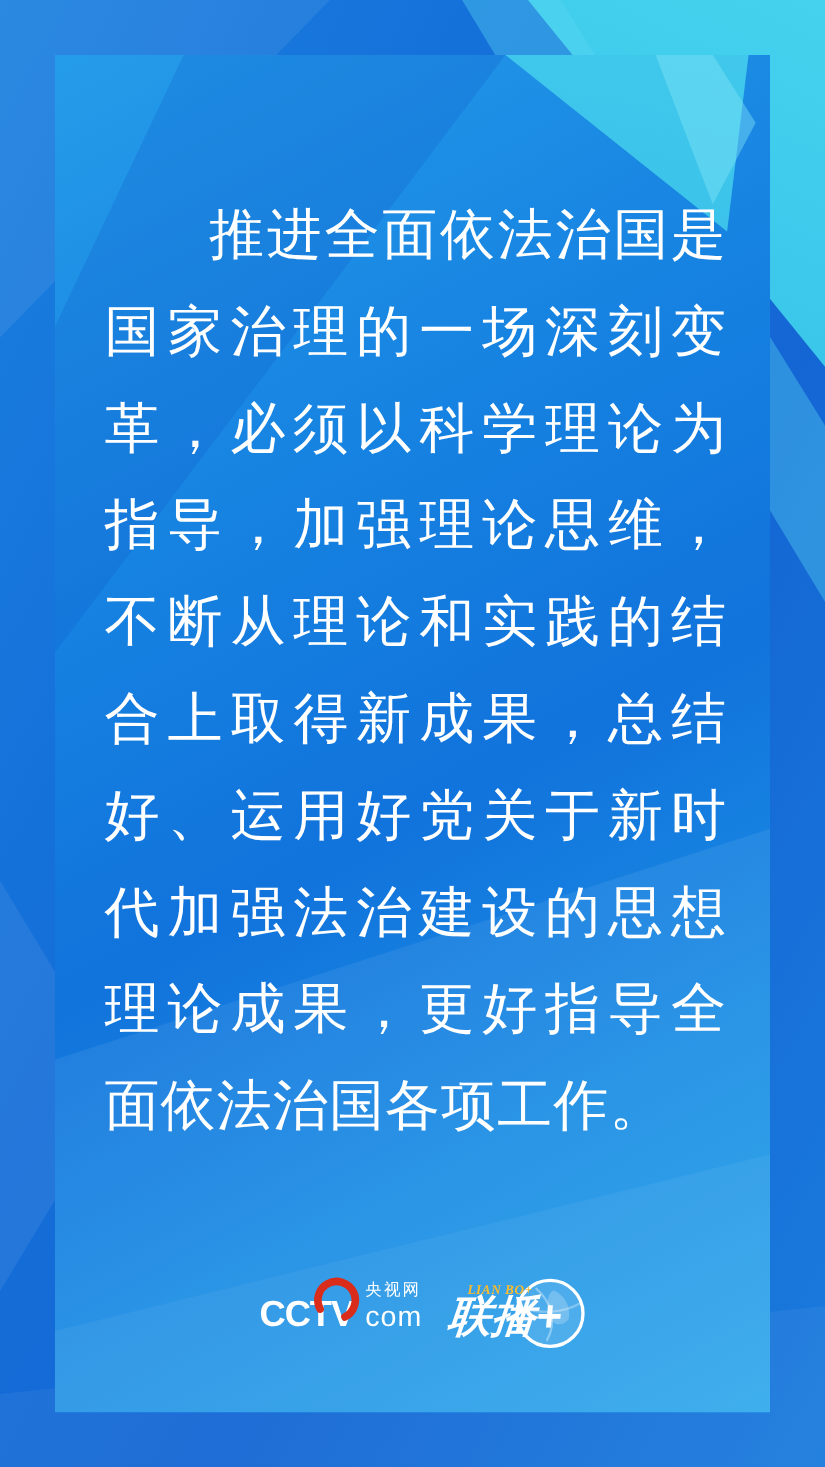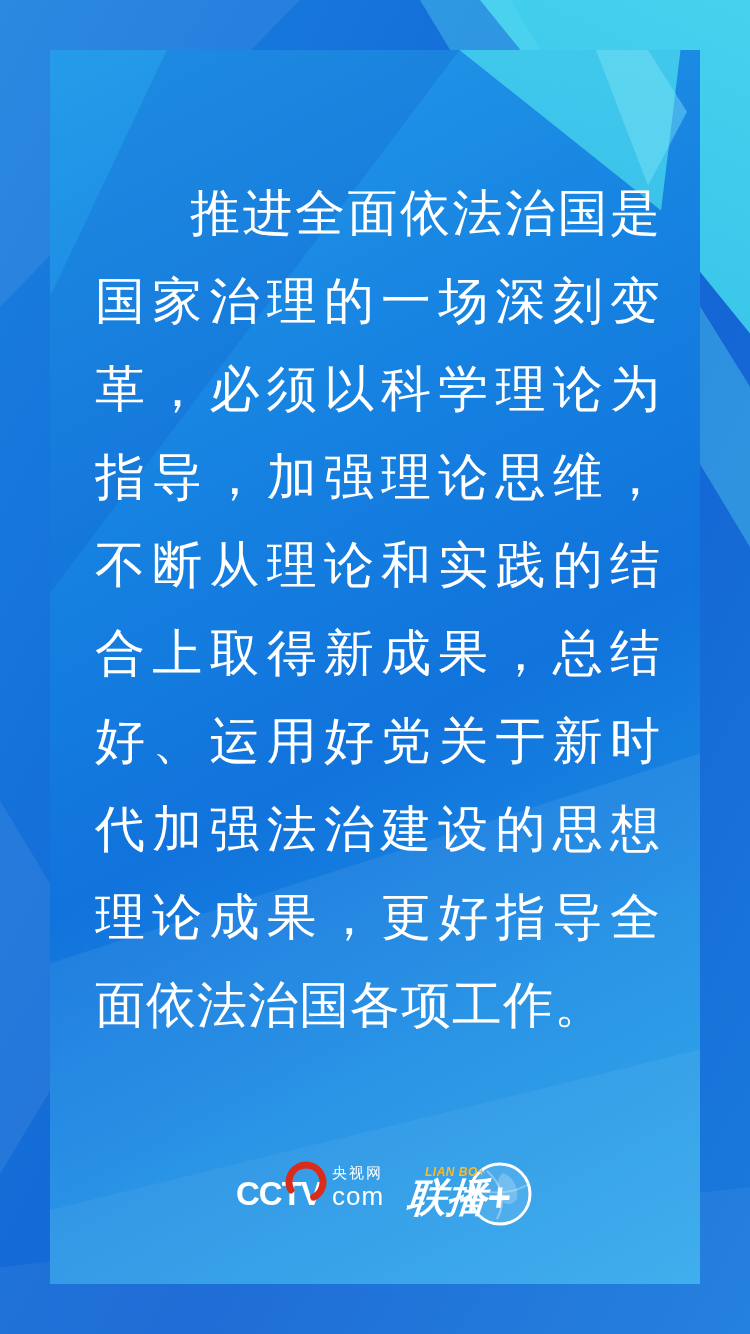--- a/index.html
+++ b/index.html
@@ -45,21 +45,21 @@
   .cctv-word{position:absolute;left:0;top:27px;font-size:33px;line-height:1;font-weight:700;
     color:#fff;letter-spacing:-1px;}
   .cctv-arc{position:absolute;left:46px;top:8px;width:48px;height:48px;}
   .cctv-right{position:absolute;left:96px;top:15px;color:#fff;}
   .cctv-site{font-size:15px;letter-spacing:2px;line-height:1;display:block;}
   .cctv-domain{font-size:26px;font-weight:500;line-height:1;display:block;margin-top:3px;
     letter-spacing:1px;}
   .lianbo-logo{position:absolute;left:407px;top:0;width:126px;height:80px;}
   .lianbo-globe{position:absolute;left:60px;top:11px;width:66px;height:66px;}
   .lianbo-tagline{position:absolute;left:18px;top:15px;font-size:12px;font-weight:800;
-    font-style:italic;color:#fcbb2b;letter-spacing:.5px;white-space:nowrap;z-index:2;}
+    font-style:italic;color:#fcbb2b;letter-spacing:.5px;white-space:nowrap;z-index:2;font-family:Liberation Serif, serif;}
   .lianbo-word{position:absolute;left:0;top:27px;font-size:40px;line-height:1;font-weight:900;
     font-style:italic;color:#ffffff;transform:skewX(-5deg);z-index:2;white-space:nowrap;}
 </style>
 </head>
 <body>
 
 <div class="canvas">
   <div class="shape bg-cyan-tr"></div>
   <div class="shape bg-cyan-tr2"></div>
   <div class="shape bg-hl-tl"></div>

